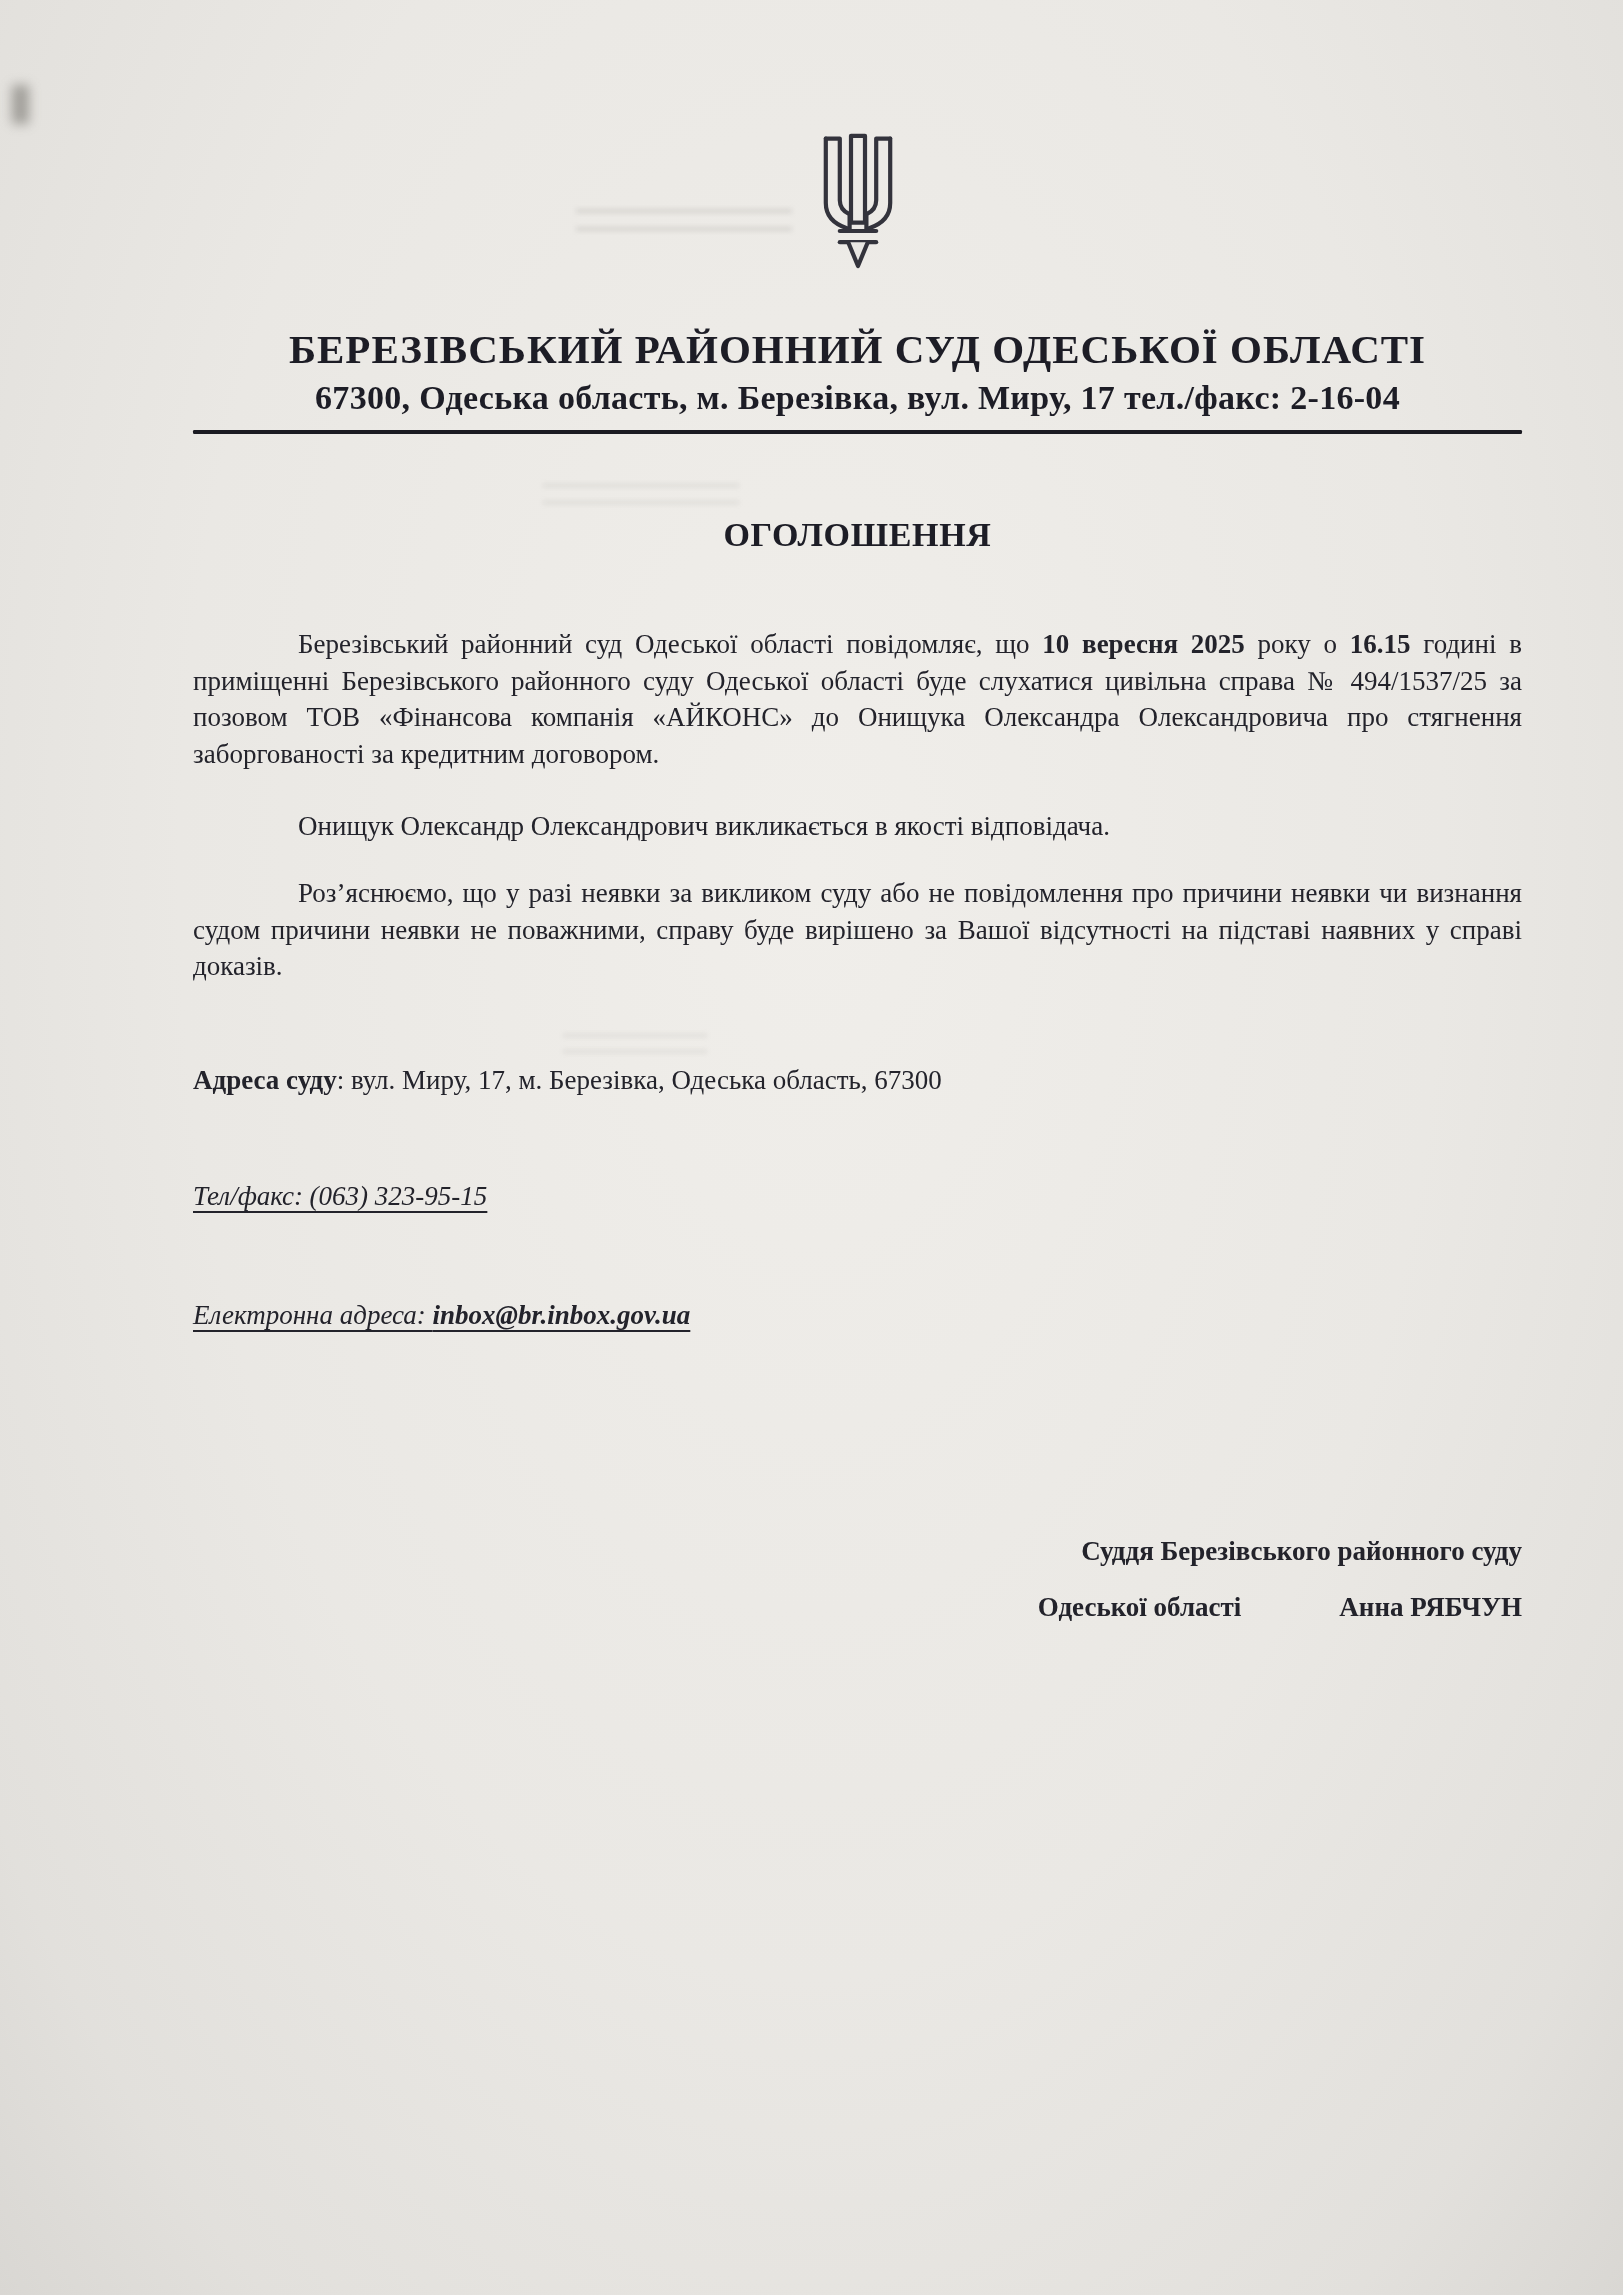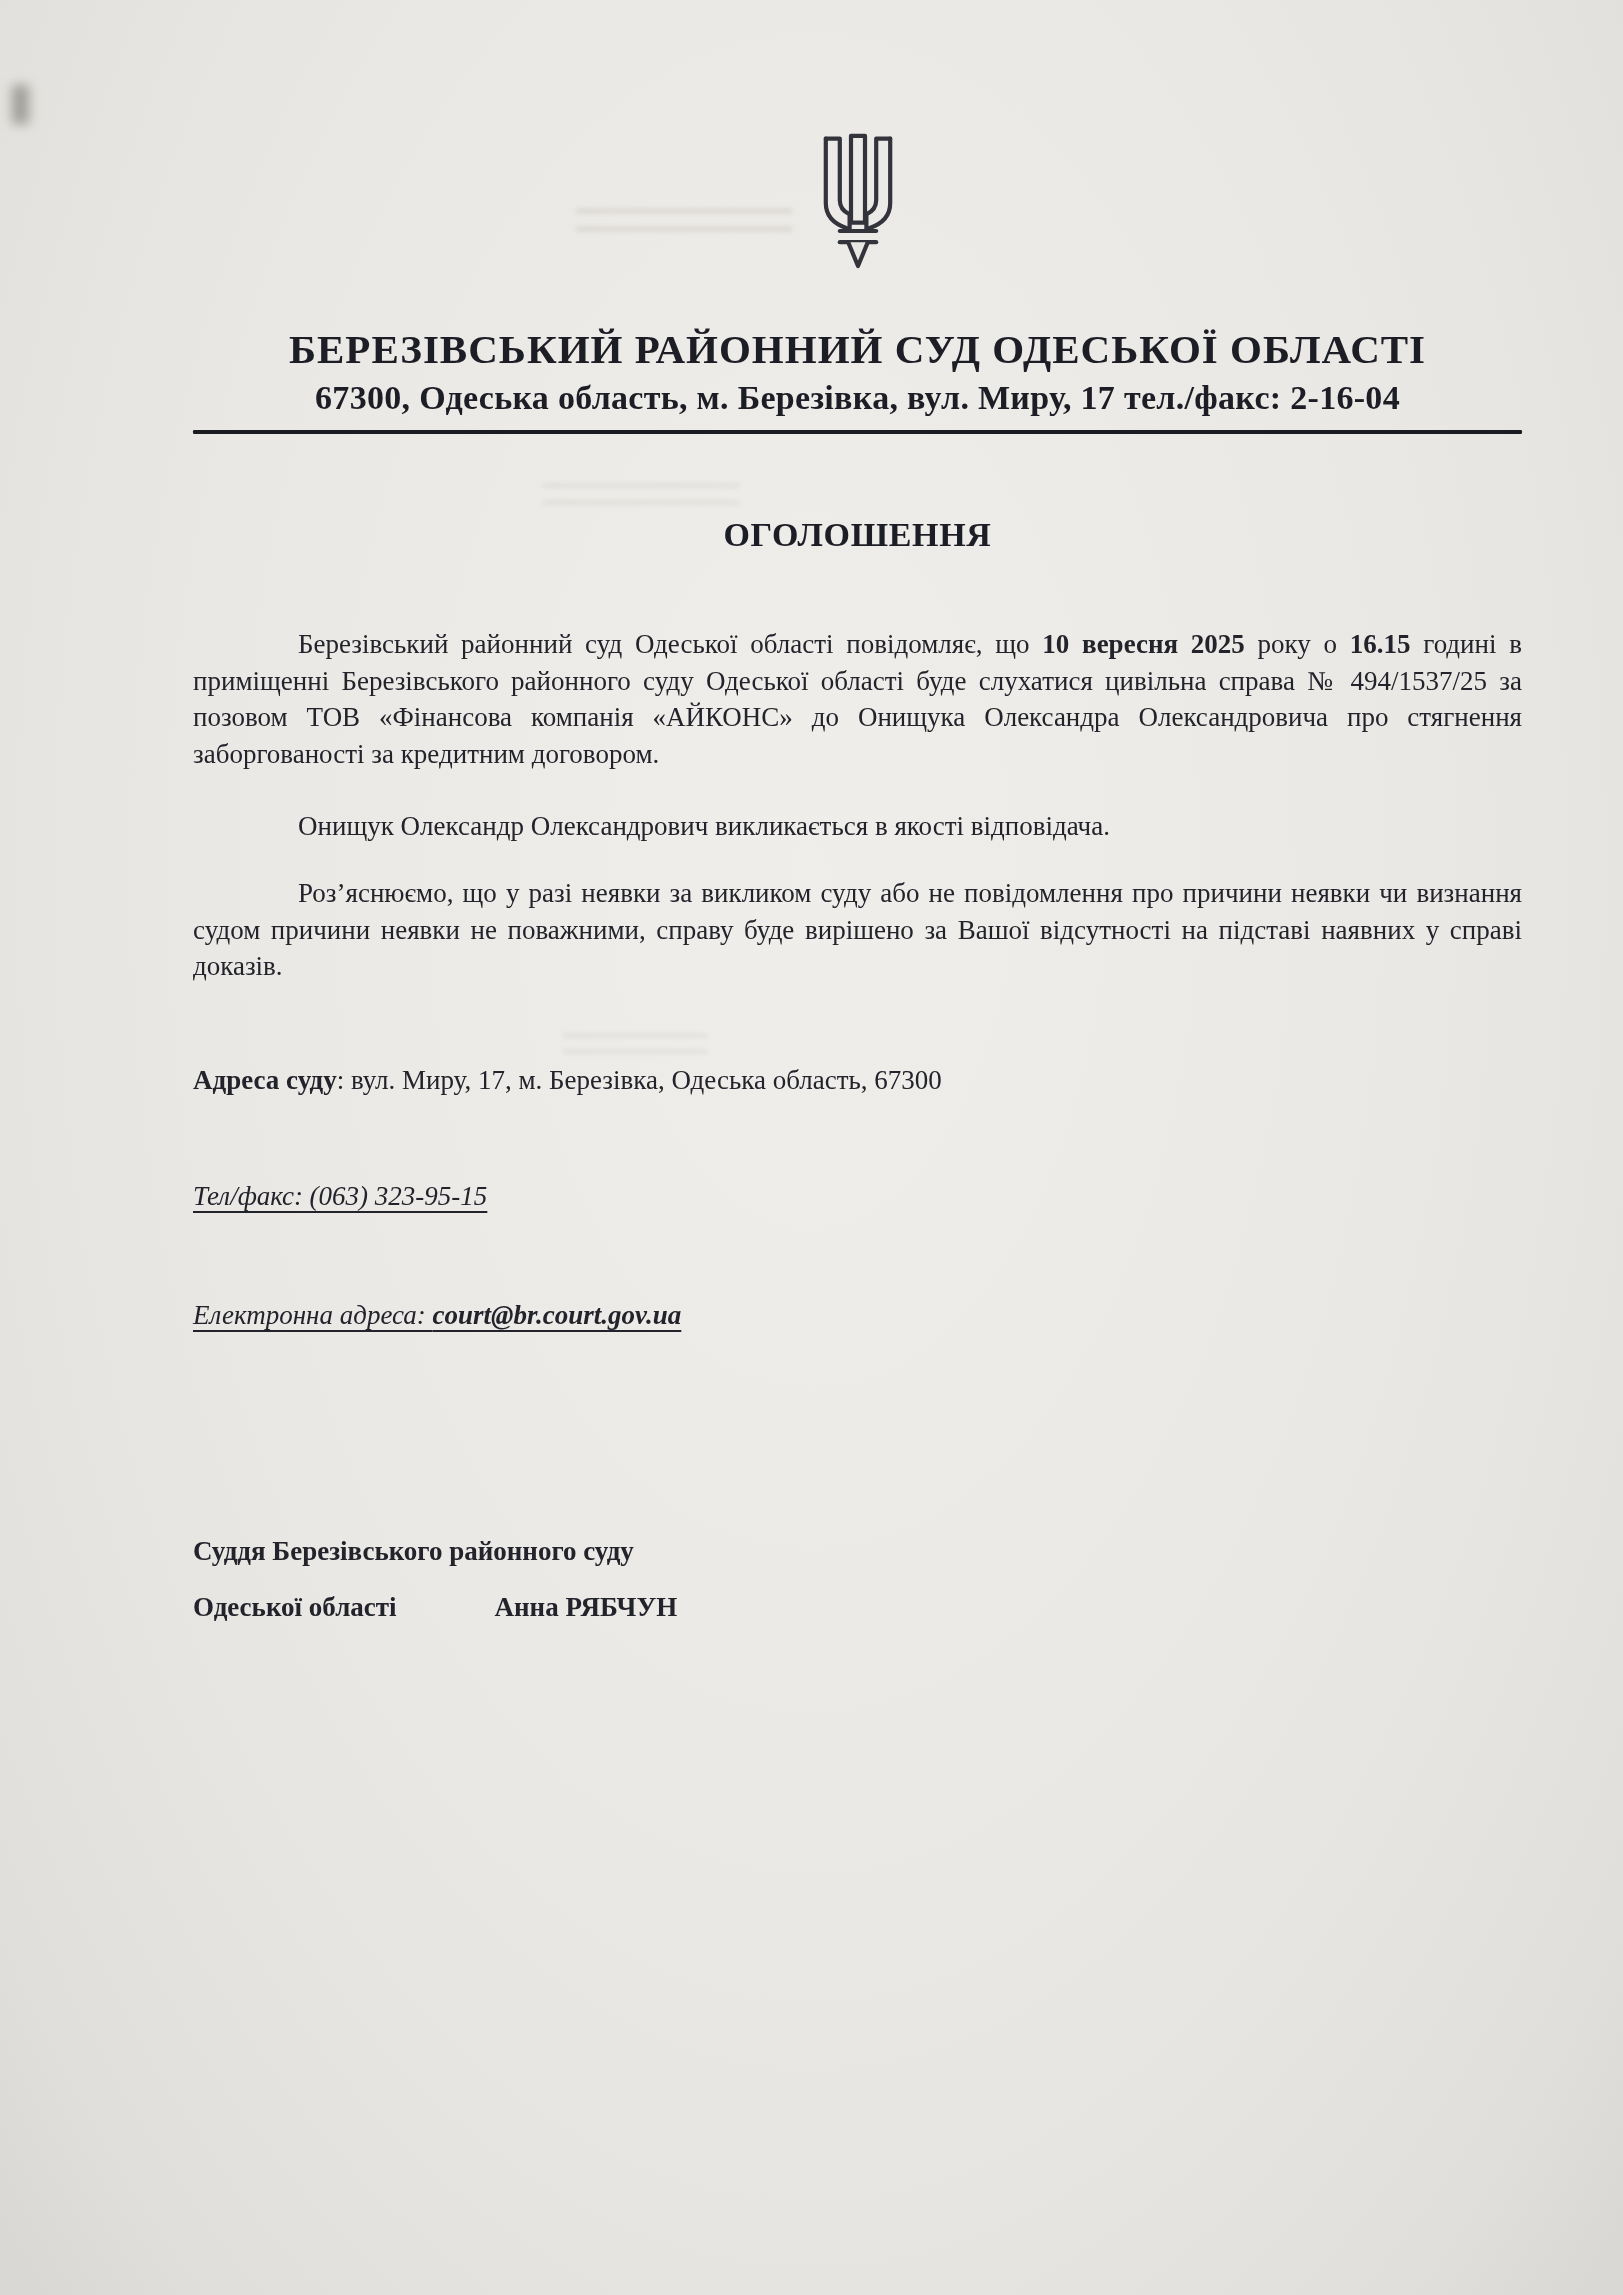--- a/index.html
+++ b/index.html
@@ -82,21 +82,21 @@
   .address-line{margin-top:77px;}
   .phone-line{margin-top:80px;}
   .email-line{margin-top:82px;}
   .u{
     text-decoration:underline;
     text-underline-offset:5.9px;
     text-decoration-thickness:2px;
     font-style:italic;
   }
 
-  .signature{margin-top:200px;font-weight:bold;color:#1f1f27;}
+  .signature{margin-top:200px;font-weight:bold;color:#1f1f27;text-align:right;}
   .signature p{font-weight:bold;}
   .sig-line2{margin-top:19.6px;}
   .judge-name{margin-left:98px;}
 </style>
 </head>
 <body>
 
 <div class="page">
 
   <div class="artifact corner-mark"></div>
@@ -135,21 +135,21 @@
   <p class="body-par justify p1"><span>Березівський районний суд Одеської області повідомляє, що </span><b>10 вересня 2025</b><span> року о </span><b>16.15</b><span> годині в приміщенні Березівського районного суду Одеської області буде слухатися цивільна справа № 494/1537/25 за позовом ТОВ «Фінансова компанія «АЙКОНС» до Онищука Олександра Олександровича про стягнення заборгованості за кредитним договором.</span></p>
 
   <p class="body-par p2">Онищук Олександр Олександрович викликається в якості відповідача.</p>
 
   <p class="body-par justify p3">Роз’яснюємо, що у разі неявки за викликом суду або не повідомлення про причини неявки чи визнання судом причини неявки не поважними, справу буде вирішено за Вашої відсутності на підставі наявних у справі доказів.</p>
 
   <p class="address-line"><b>Адреса суду</b><span>: вул. Миру, 17, м. Березівка, Одеська область, 67300</span></p>
 
   <p class="phone-line"><span class="u">Тел/факс: (063) 323-95-15</span></p>
 
-  <p class="email-line"><span class="u">Електронна адреса: </span><b class="u">court@br.court.gov.ua</b></p>
+  <p class="email-line"><span class="u">Електронна адреса: </span><b class="u">inbox@br.inbox.gov.ua</b></p>
 
   <div class="signature">
     <p>Суддя Березівського районного суду</p>
     <p class="sig-line2"><span>Одеської області</span><span class="judge-name">Анна  РЯБЧУН</span></p>
   </div>
 
 </div>
 
 
 </body></html>

